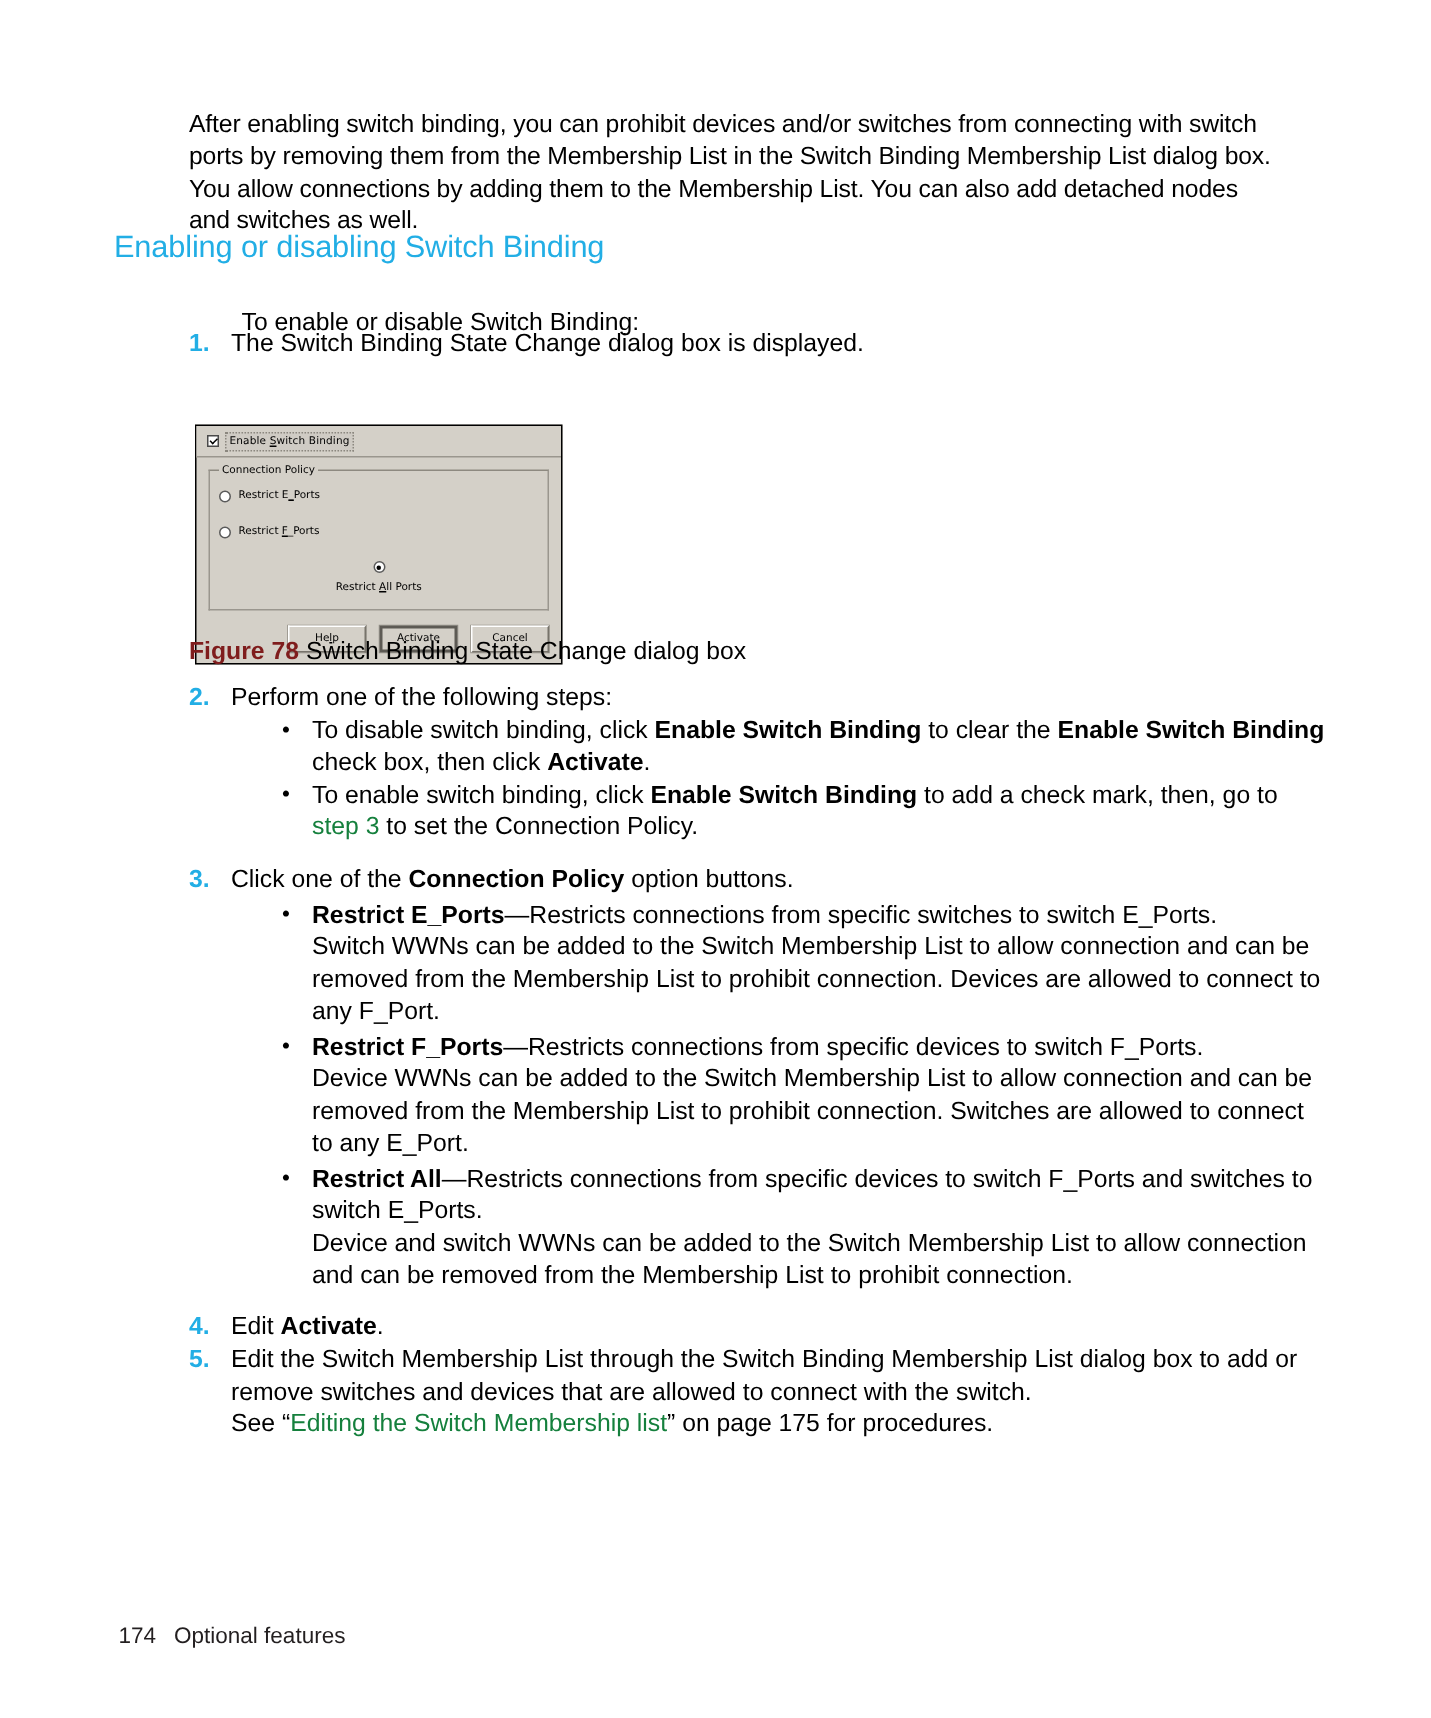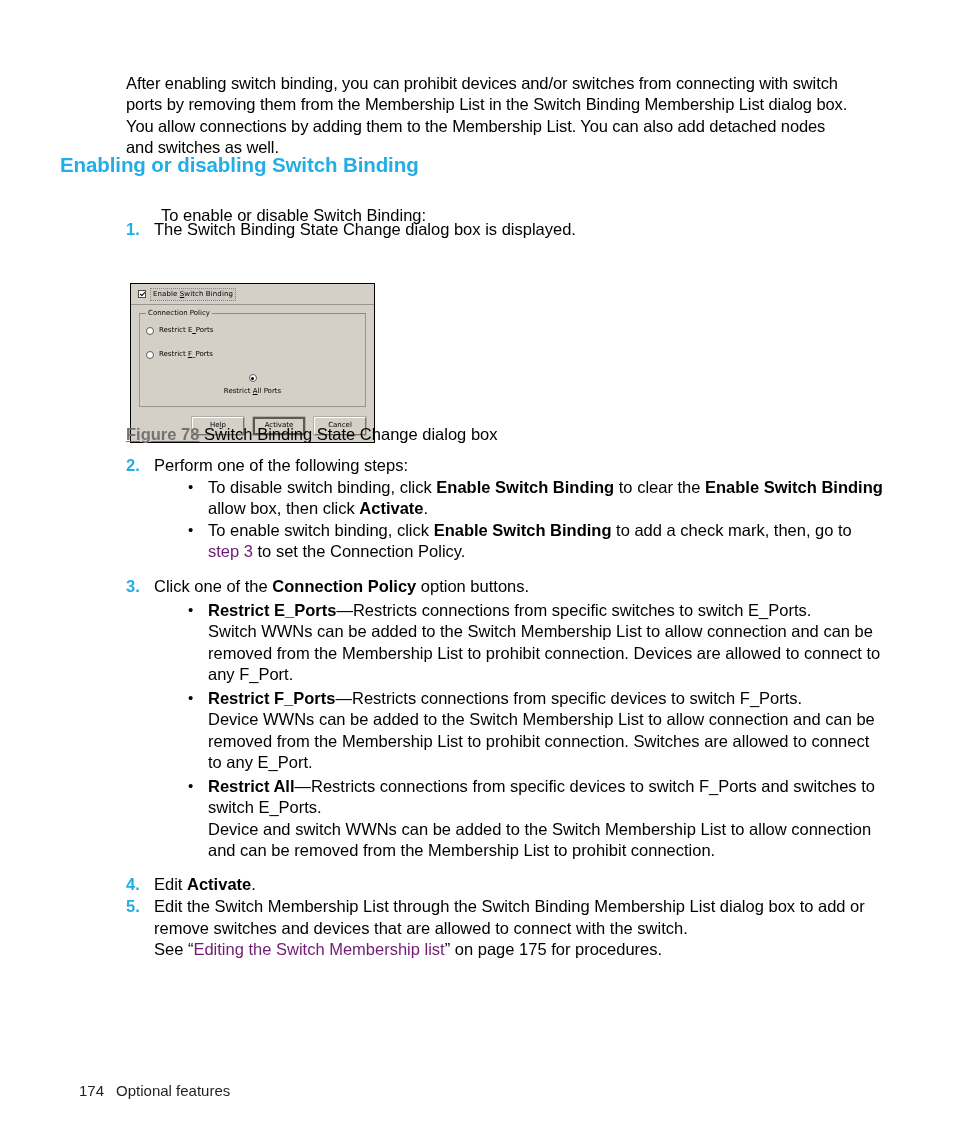--- a/index.html
+++ b/index.html
@@ -28,27 +28,27 @@
     left: 126px;
     top: 56px;
     width: 730px;
     font-size: 16.5px;
     line-height: 21.5px;
     letter-spacing: -0.1px;
   }
 
   .section-heading {
     position: absolute;
-    left: 60px;
+    left: 76px;
     top: 152px;
     font-size: 20.5px;
     line-height: 26px;
     color: #22AEE5;
     letter-spacing: -0.1px;
-    font-weight: bold;
+    font-weight: normal;
     margin: 0;
   }
 
   .lead {
     position: absolute;
     left: 126px;
     top: 188px;
     font-size: 16.5px;
     line-height: 21.5px;
     margin-left: 35px;
@@ -91,21 +91,21 @@
   }
   .bdot {
     position: absolute;
     left: 7px;
     top: -1px;
     font-size: 15px;
     line-height: 21.5px;
   }
 
   b, .bold { font-weight: bold; }
-  .link { color: #701a75; }
+  .link { color: #15803d; }
 
   
   .figure-wrap {
     position: absolute;
     left: 130px;
     top: 283px;
   }
   .dlg {
     width: 245px;
     background: #D4D0C8;
@@ -228,21 +228,21 @@
     padding: 2px 6px 3px 6px;
   }
 
   .figcaption {
     position: absolute;
     left: 126px;
     top: 424px;
     font-size: 16.5px;
     line-height: 21px;
   }
-  .figcaption .fignum { color: #737373; font-weight: bold; text-decoration: underline; }
+  .figcaption .fignum { color: #7f1d1d; font-weight: bold; }
 
   
   .footer {
     position: absolute;
     left: 62px;
     top: 1082px;
     font-size: 15px;
     color: #231f20;
   }
   .footer .pagenum { margin-right: 12px; margin-left: 17px; }
@@ -310,21 +310,21 @@
     <span>Switch Binding State Change dialog box</span>
   </div>
 
   <div class="olist" style="top:455px;">
     <div class="oitem">
       <span class="onum">2.</span>
       <span>Perform one of the following steps:</span>
       <ul class="blist">
         <li class="bitem" style="margin-left:27px;">
           <span class="bdot">•</span>
-          <span>To disable switch binding, click </span><b>Enable Switch Binding</b><span> to clear the </span><b>Enable Switch Binding</b><span> allow box, then click </span><b>Activate</b><span>.</span>
+          <span>To disable switch binding, click </span><b>Enable Switch Binding</b><span> to clear the </span><b>Enable Switch Binding</b><span> check box, then click </span><b>Activate</b><span>.</span>
         </li>
         <li class="bitem" style="margin-left:27px;">
           <span class="bdot">•</span>
           <span>To enable switch binding, click </span><b>Enable Switch Binding</b><span> to add a check mark, then, go to </span><a class="link" href="#" style="text-decoration:none;">step 3</a><span> to set the Connection Policy.</span>
         </li>
       </ul>
     </div>
   </div>
 
   <div class="olist" style="top:576px;">

